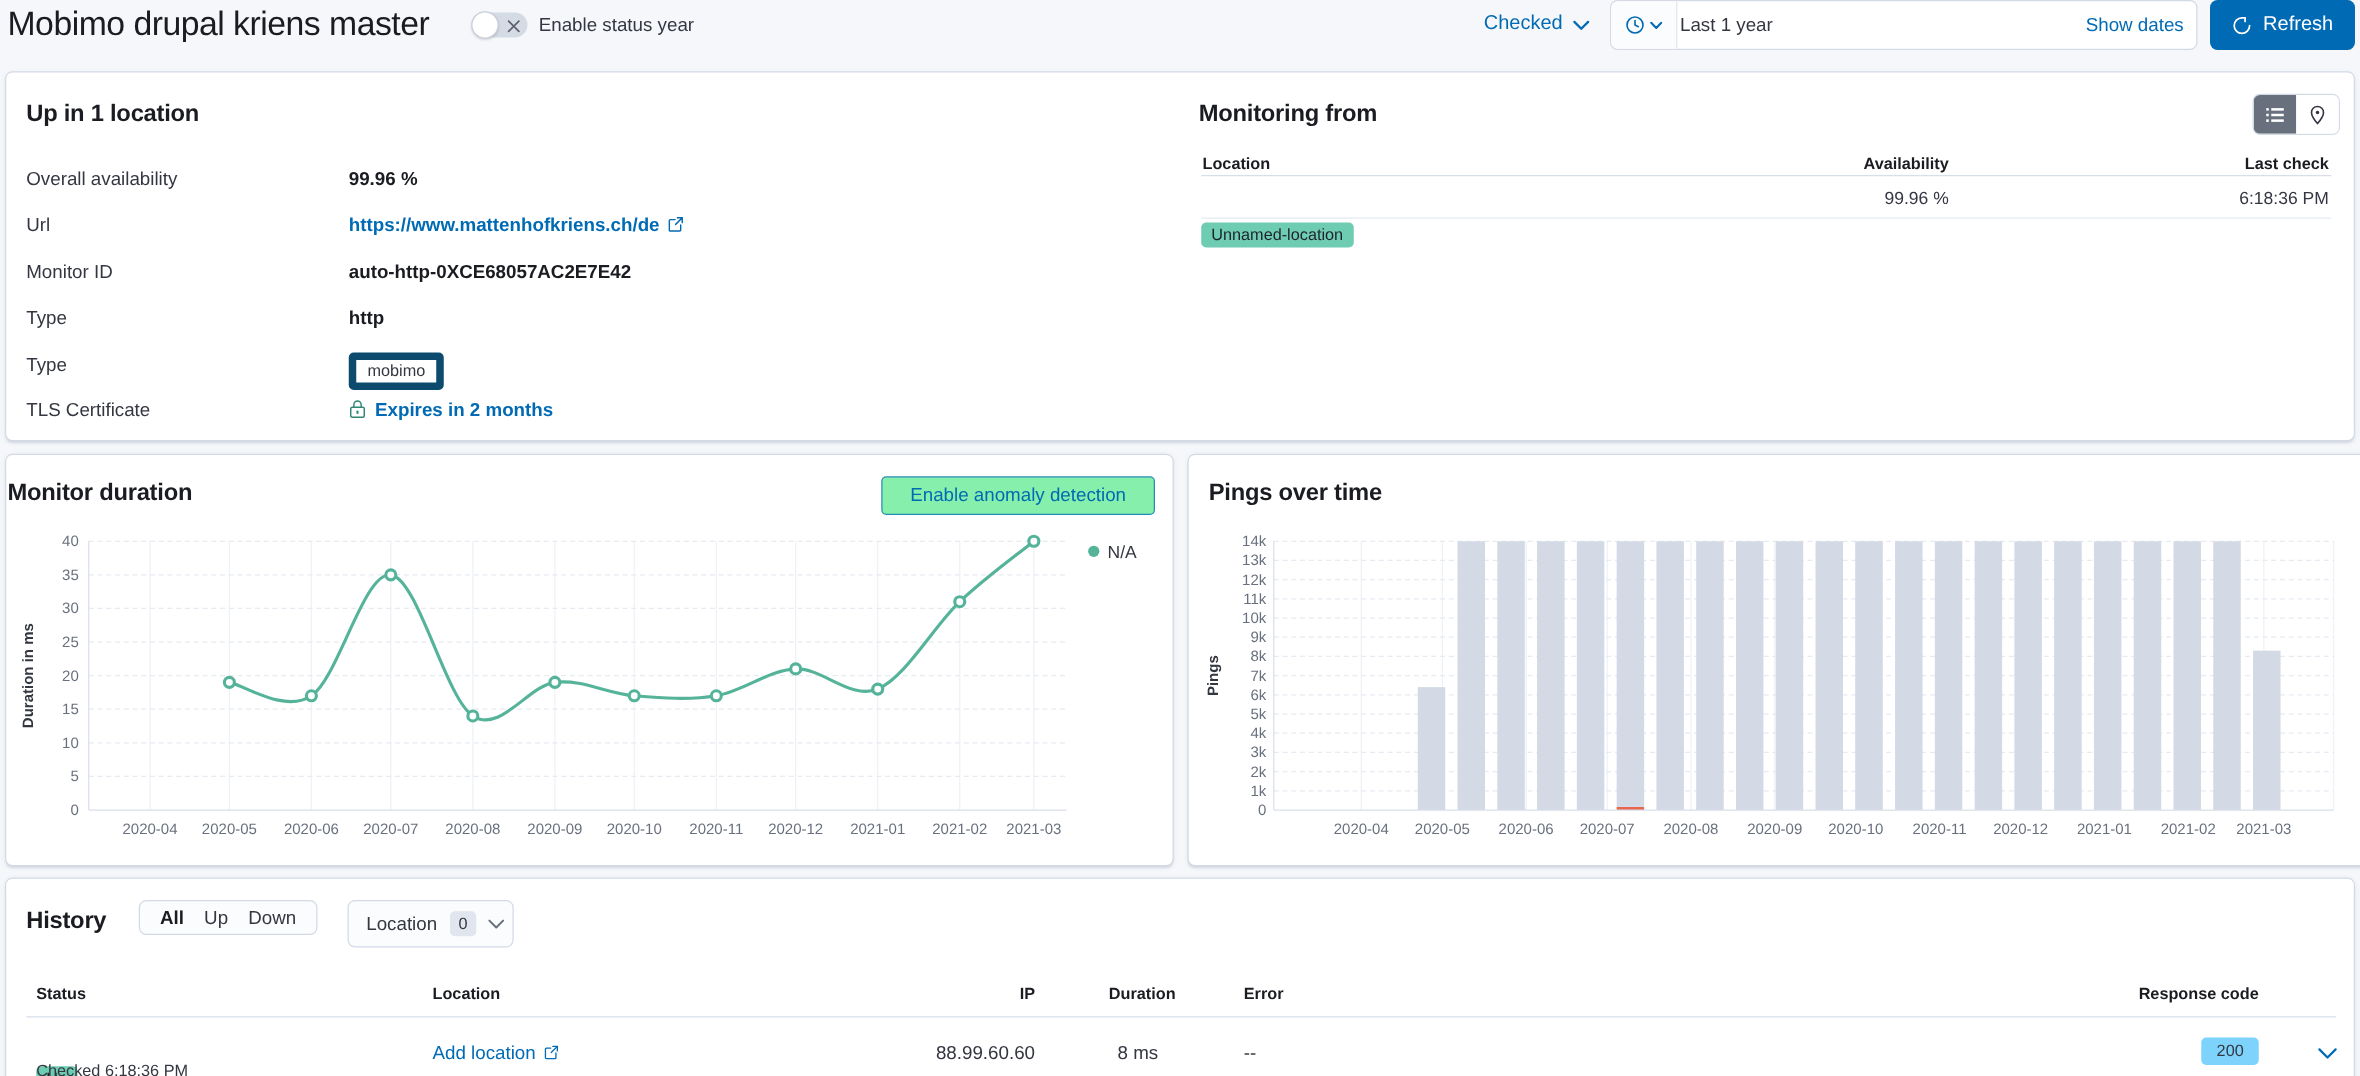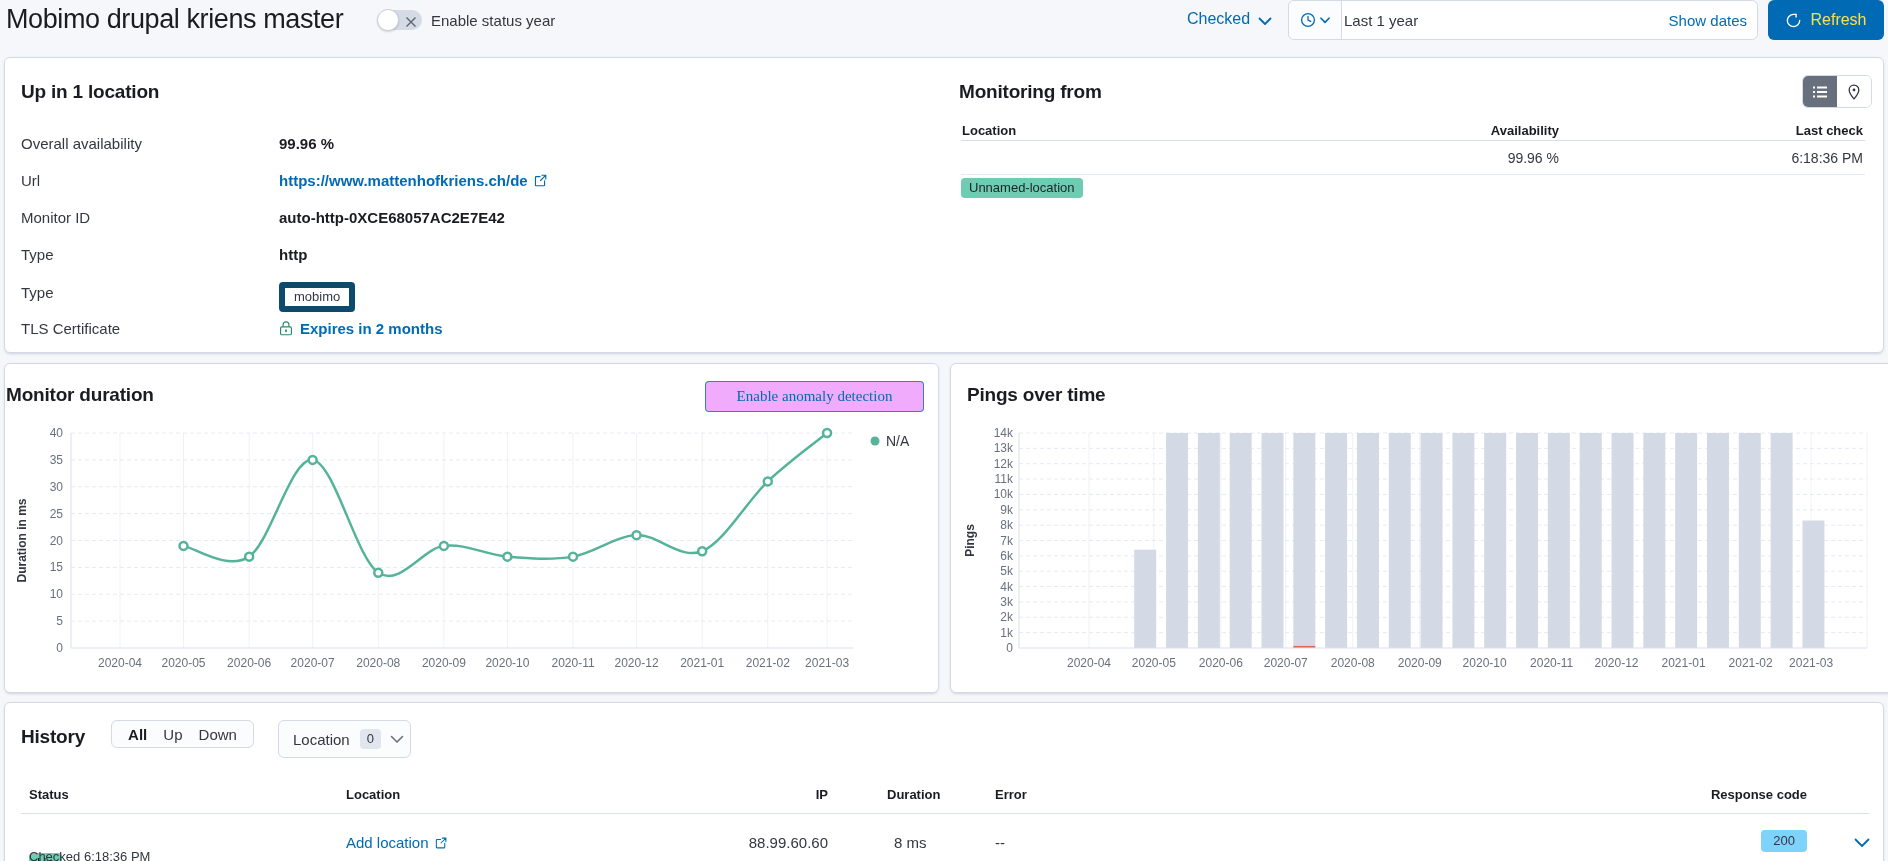--- a/index.html
+++ b/index.html
@@ -27,21 +27,21 @@
   #status-alert-switch { left:378px; top:10px; width:44px; height:20px; background:#D5DBE5; border-radius:10px; cursor:pointer; }
   #status-alert-switch .knob { position:absolute; left:-1px; top:-1px; width:22px; height:22px; border-radius:50%; background:#FFFFFF; border:1px solid #c9cfda; box-shadow:0 1px 2px rgba(0,0,0,.15); }
   #status-alert-switch .x-icon { position:absolute; right:5px; top:4px; }
   #status-alert-label { left:431px; top:12px; font-size:15px; }
   #alerts-menu { left:1187px; top:10px; font-size:16px; color:#006BB4; cursor:pointer; }
   #alerts-menu svg { margin-left:8px; vertical-align:-2px; }
   #datepicker { left:1288px; top:0px; width:470px; height:40px; background:#FFFFFF; border:1px solid #D3DAE6; border-radius:6px; display:flex; align-items:center; }
   #quick-select { width:53px; height:100%; border-right:1px solid #D3DAE6; display:flex; align-items:center; justify-content:center; gap:4px; cursor:pointer; background:#FBFCFD; border-radius:6px 0 0 6px; }
   #date-value { margin-left:2px; font-size:15px; color:#343741; flex:1 1 auto; }
   #show-dates { margin-right:10px; font-size:15px; font-weight:500; color:#006BB4; cursor:pointer; }
-  #refresh-button { left:1768px; top:0px; width:116px; height:40px; background:#006BB4; border:none; border-radius:6px; color:#fde047; font-size:16px; font-family:inherit; display:flex; align-items:center; justify-content:center; gap:8px; cursor:pointer; }
+  #refresh-button { left:1768px; top:0px; width:116px; height:40px; background:#006BB4; border:none; border-radius:6px; color:#ffffff; font-size:16px; font-family:inherit; display:flex; align-items:center; justify-content:center; gap:8px; cursor:pointer; }
 
   
   #panel-status { left:4px; top:57px; width:1880px; height:296px; }
   #status-title { left:16px; top:23px; }
   .dl-row { position:absolute; left:16px; width:900px; }
   .dl-row .dt { position:absolute; left:0; top:0; font-size:15px; color:#343741; }
   .dl-row .dd { position:absolute; left:258px; top:0; font-size:15px; font-weight:700; color:#1a1c21; }
   .tag-badge { display:inline-block; border:6px solid #0c4a6e; background:#fff; border-radius:4px; font-size:13px; font-weight:400; color:#343741; line-height:18px; padding:0 9px; }
   .link-bold { color:#006BB4; font-weight:700; text-decoration:none; cursor:pointer; }
   .ext-icon { margin-left:6px; vertical-align:-1px; }
@@ -53,21 +53,21 @@
   #view-toggle .tbtn.selected { background:#69707D; }
   .mon-head { position:absolute; top:65px; font-size:13px; font-weight:700; color:#1a1c21; }
   .mon-cell { position:absolute; top:92px; font-size:14px; color:#343741; }
   #mon-head-underline { left:956px; top:82px; width:904px; height:1px; background:#D9DFEA; }
   #mon-row-underline { left:956px; top:116px; width:904px; height:1px; background:#E4E9F2; }
   .green-badge { display:inline-block; background:#6DCCB1; border-radius:4px; font-size:13px; font-weight:500; color:#1e2329; line-height:20px; padding:0 8px;margin-top:30px; }
 
   
   #panel-duration { left:4px; top:363px; width:935px; height:330px; }
   #duration-title { left:1px; top:20px; }
-  #anomaly-button { position:absolute; left:700px; top:17px; width:219px; height:31px; background:#f0abfc; border:1px solid rgba(0,107,180,.75); border-radius:4px; color:#006BB4; font-size:15px; font-family:Liberation Serif, serif; cursor:pointer; }
+  #anomaly-button { position:absolute; left:700px; top:17px; width:219px; height:31px; background:#86efac; border:1px solid rgba(0,107,180,.75); border-radius:4px; color:#006BB4; font-size:15px; font-family:Liberation Sans, sans-serif; cursor:pointer; }
   #panel-pings { left:950px; top:363px; width:1034px; height:330px; }
   #pings-title { left:16px; top:20px; }
   .chart-svg { position:absolute; left:0; top:0; }
 
   
   #panel-history { left:4px; top:702px; width:1880px; height:200px; }
   #history-title { left:16px; top:23px; }
   #status-filter-group { position:absolute; left:106px; top:17px; width:143px; height:28px; border:1px solid #D3DAE6; border-radius:6px; background:#FBFCFD; display:flex; align-items:center; justify-content:space-evenly; }
   #status-filter-group .fbtn { font-size:15px; color:#343741; cursor:pointer; }
   #status-filter-group .fbtn.selected { font-weight:700; color:#1a1c21; }

